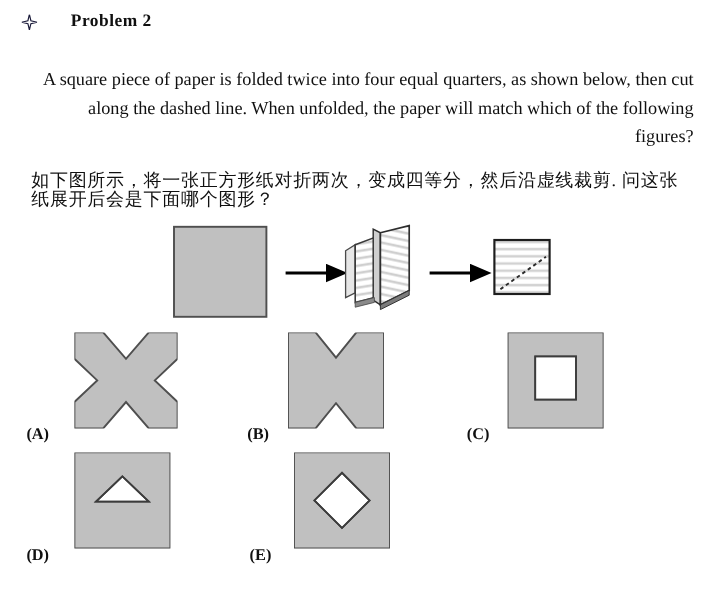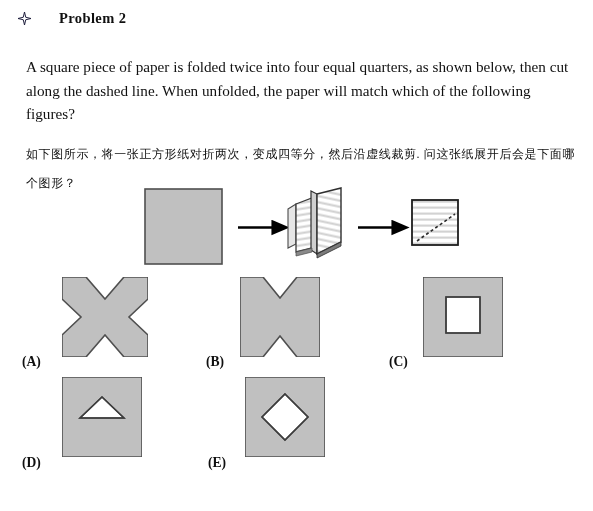--- a/index.html
+++ b/index.html
@@ -42,29 +42,29 @@
   }
 
   
   .stem-en {
     position: absolute;
     left: 26px;
     top: 40px;
     width: 552px;
     font-size: 15.2px;
     line-height: 23.5px;
-    text-align: left;
+    text-align: right;
   }
   .stem-zh {
     position: absolute;
     left: 26px;
     top: 128px;
     width: 552px;
-    font-size: 12px;
-    line-height: 29px;
+    font-size: 15px;
+    line-height: 16px;
     letter-spacing: .6px;
   }
 
   
   .sequence {
     position: absolute;
     left: 0;
     top: 182px;
     width: 593px;
     height: 92px;

